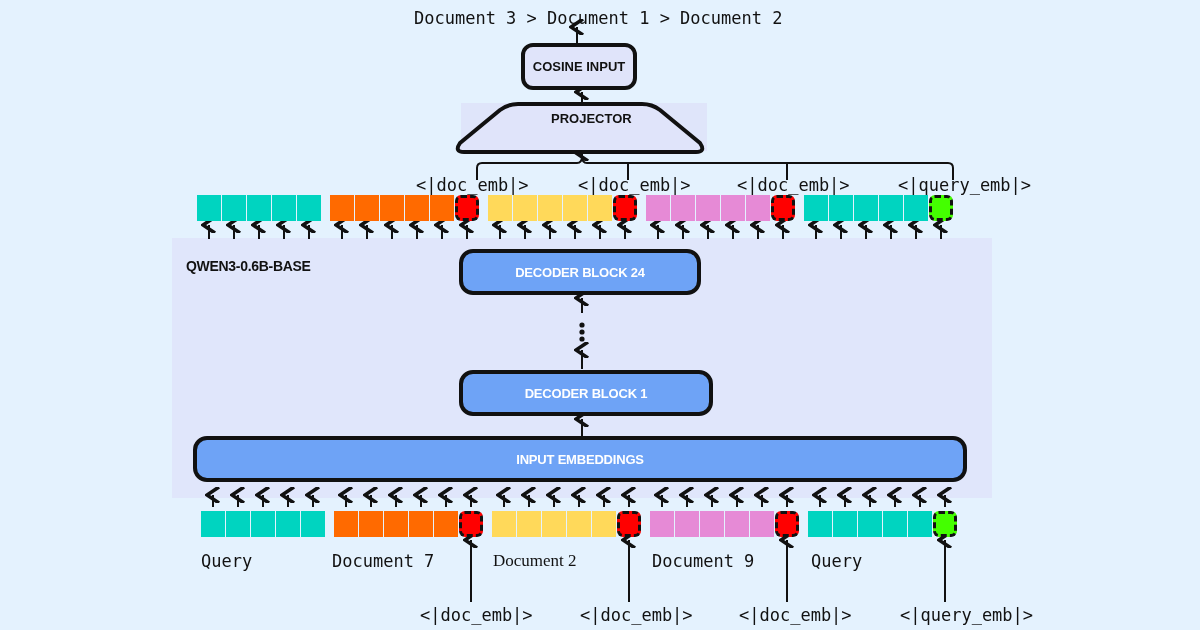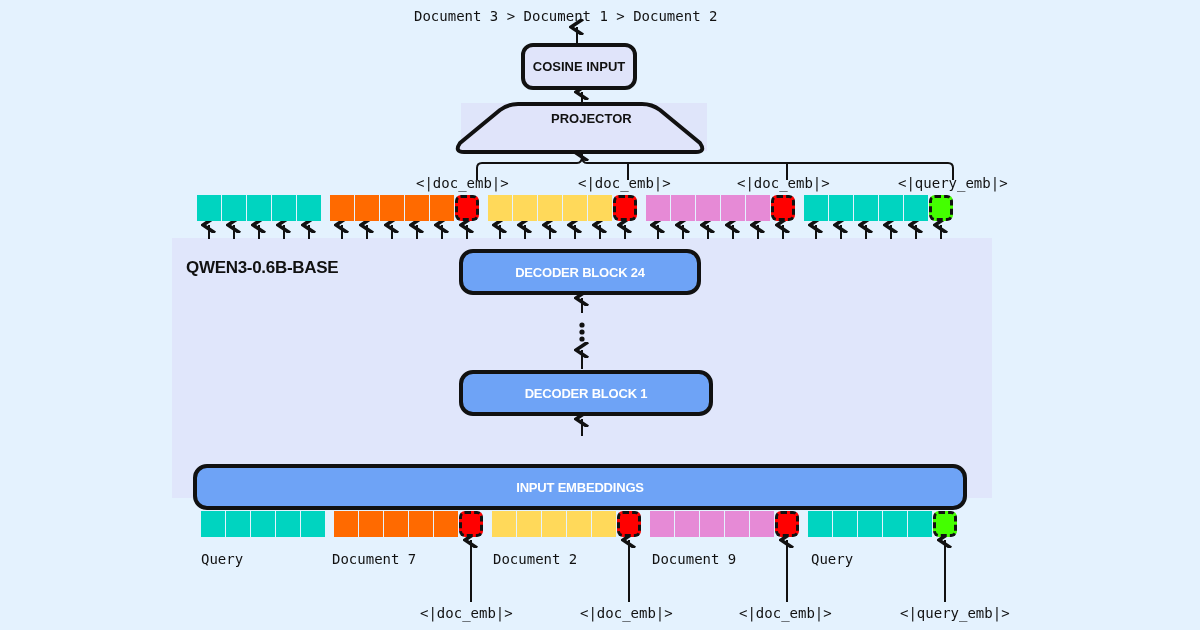--- a/index.html
+++ b/index.html
@@ -1,21 +1,21 @@
 <!DOCTYPE html>
 <html><head>
 <meta charset="utf-8">
 <style>
   html, body { margin:0; padding:0; }
   body { width:1200px; height:630px; background:#e4f2fe; position:relative; overflow:hidden; font-family:"DejaVu Sans Mono", monospace; }
   .abs { position:absolute; }
-  .mono { font-family:"DejaVu Sans Mono", monospace; font-size:14px; color:#111; white-space:nowrap; }
+  .mono { font-family:"DejaVu Sans Mono", monospace; font-size:17px; color:#111; white-space:nowrap; }
   .model-panel { left:172px; top:238px; width:820px; height:260px; background:#e0e6fb; }
   .projector-panel { left:461px; top:103px; width:246px; height:48px; background:#dfe5fa; }
-  .model-label { left:186px; top:258px; font-family:"Liberation Sans", sans-serif; font-weight:bold; font-size:17px; letter-spacing:-0.3px; color:#111; }
+  .model-label { left:186px; top:258px; font-family:"Liberation Sans", sans-serif; font-weight:bold; font-size:14px; letter-spacing:-0.3px; color:#111; }
   .block { border:4px solid #111; border-radius:14px; background:#6ea3f6; color:#fff; font-family:"Liberation Sans", sans-serif; font-weight:bold; font-size:13px; display:flex; align-items:center; justify-content:center; box-sizing:border-box; letter-spacing:-0.2px; }
   .cos { border:4px solid #111; border-radius:12px; background:#e0e4fa; color:#111; font-family:"Liberation Sans", sans-serif; font-weight:bold; font-size:13px; display:flex; align-items:center; justify-content:center; box-sizing:border-box; }
   .proj-text { font-family:"Liberation Sans", sans-serif; font-weight:bold; font-size:13px; color:#111; }
   .tok { position:absolute; width:24px; height:26px; }
   .special { box-sizing:border-box; border:3px dashed #111; border-radius:6px; }
 </style>
 </head>
 <body>
 
 <div class="abs model-panel"></div>
@@ -116,21 +116,21 @@
 <div class="abs proj-text" style="left:551px;top:111px;">PROJECTOR</div>
 
 <div class="abs model-label">QWEN3-0.6B-BASE</div>
 
 <div class="abs block" style="left:459px;top:249px;width:242px;height:46px;">
   <span>DECODER BLOCK 24</span>
 </div>
 <div class="abs block" style="left:459px;top:370px;width:254px;height:46px;">
   <span>DECODER BLOCK 1</span>
 </div>
-<div class="abs block" style="left:193px;top:436px;width:774px;height:46px;margin-top:28px;">
+<div class="abs block" style="left:193px;top:436px;width:774px;height:46px;">
   <span>INPUT EMBEDDINGS</span>
 </div>
 
 <div id="top-row">
     <div class="tok" style="left: 197px; top: 195px; background: rgb(0, 212, 192);"></div>
     <div class="tok" style="left: 222px; top: 195px; background: rgb(0, 212, 192);"></div>
     <div class="tok" style="left: 247px; top: 195px; background: rgb(0, 212, 192);"></div>
     <div class="tok" style="left: 272px; top: 195px; background: rgb(0, 212, 192);"></div>
     <div class="tok" style="left: 297px; top: 195px; background: rgb(0, 212, 192);"></div>
     <div class="tok" style="left: 330px; top: 195px; background: rgb(255, 106, 0);"></div>
@@ -190,20 +190,20 @@
     <div class="tok special" style="left: 933px; top: 511px; background: rgb(68, 255, 0);"></div>
   </div>
 
 <div class="abs mono" style="left:416px;top:175px;">&lt;|doc_emb|&gt;</div>
 <div class="abs mono" style="left:578px;top:175px;">&lt;|doc_emb|&gt;</div>
 <div class="abs mono" style="left:737px;top:175px;">&lt;|doc_emb|&gt;</div>
 <div class="abs mono" style="left:898px;top:175px;">&lt;|query_emb|&gt;</div>
 
 <div class="abs mono" style="left:201px;top:551px;">Query</div>
 <div class="abs mono" style="left:332px;top:551px;">Document 7</div>
-<div class="abs mono" style="left:493px;top:551px;">Document 2</div>
+<div class="abs mono" style="left:493px;top:551px;font-family:Liberation Serif, serif;">Document 2</div>
 <div class="abs mono" style="left:652px;top:551px;">Document 9</div>
 <div class="abs mono" style="left:811px;top:551px;">Query</div>
 
 <div class="abs mono" style="left:420px;top:605px;">&lt;|doc_emb|&gt;</div>
 <div class="abs mono" style="left:580px;top:605px;">&lt;|doc_emb|&gt;</div>
 <div class="abs mono" style="left:739px;top:605px;">&lt;|doc_emb|&gt;</div>
 <div class="abs mono" style="left:900px;top:605px;">&lt;|query_emb|&gt;</div>
 
 </body></html>

